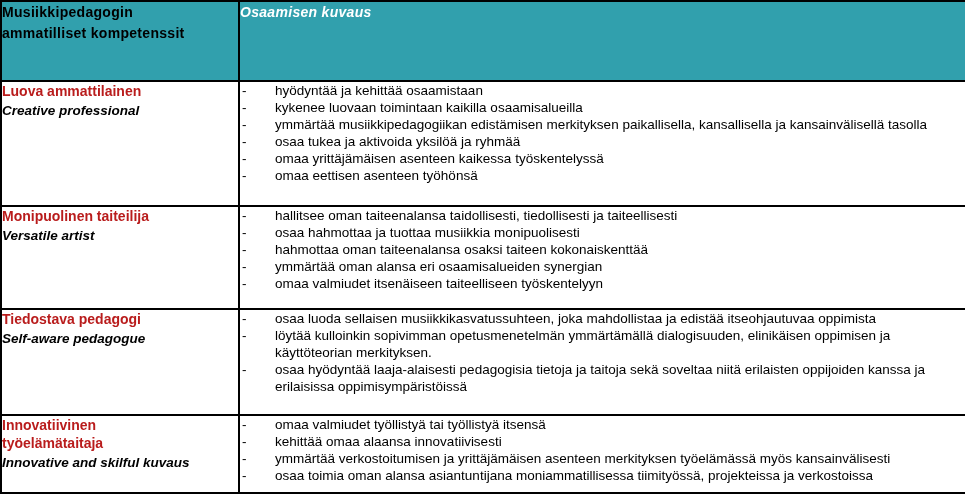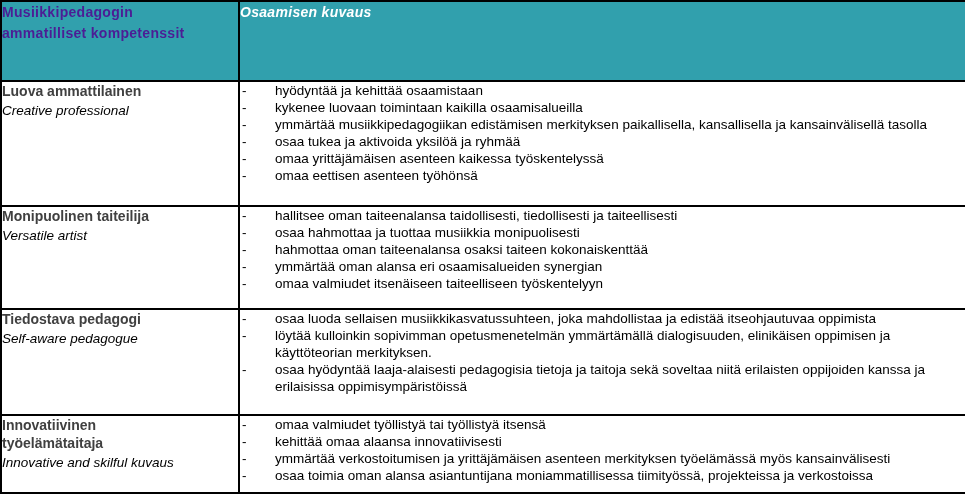--- a/index.html
+++ b/index.html
@@ -50,26 +50,26 @@
   tr.row-2 { height: 104px; }
   tr.row-3 { height: 77px;  }
 
   td.cell-left {
     padding: 5px 8px 4px 11px;
     font-size: 14px;
     line-height: 18px;
   }
   .row-title {
     font-weight: bold;
-    color: #404040;
+    color: #b91c1c;
     max-width: 185px;
   }
   .row-subtitle {
     font-style: italic;
-    font-weight: normal;
+    font-weight: bold;
     font-size: 13.5px;
     color: #000000;
     margin-top: 2px;
   }
 
   td.cell-right {
     padding: 5px 10px 4px 12px;
     font-size: 13.5px;
     line-height: 17px;
     color: #000000;
@@ -94,21 +94,21 @@
 <body>
 
 <div class="doc">
   <table class="comp-table">
     <colgroup>
         <col class="c1">
         <col class="c2">
       </colgroup>
     <thead>
       <tr class="header-row">
-        <th class="hcell hcell-left" style="background: rgb(49, 160, 173); color: #4c1d95;">
+        <th class="hcell hcell-left" style="background: rgb(49, 160, 173); color: #000000;">
           <div>Musiikkipedagogin ammatilliset kompetenssit</div>
         </th>
         <th class="hcell" style="background: rgb(49, 160, 173); color: rgb(255, 255, 255); font-style: italic;">
           <div>Osaamisen kuvaus</div>
         </th>
       </tr>
     </thead>
     <tbody id="rows-container">
   <tr class="body-row row-0">
     <td class="cell-left">

